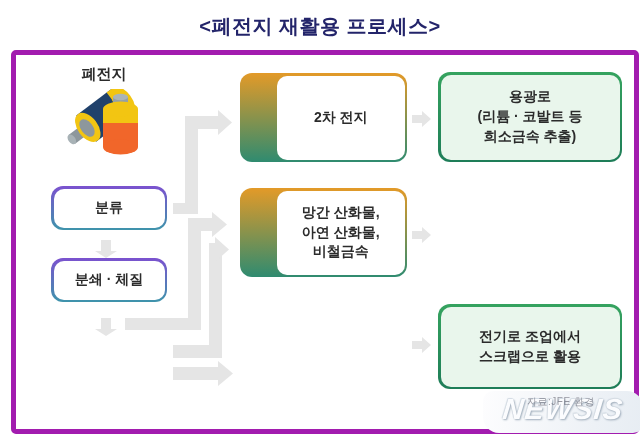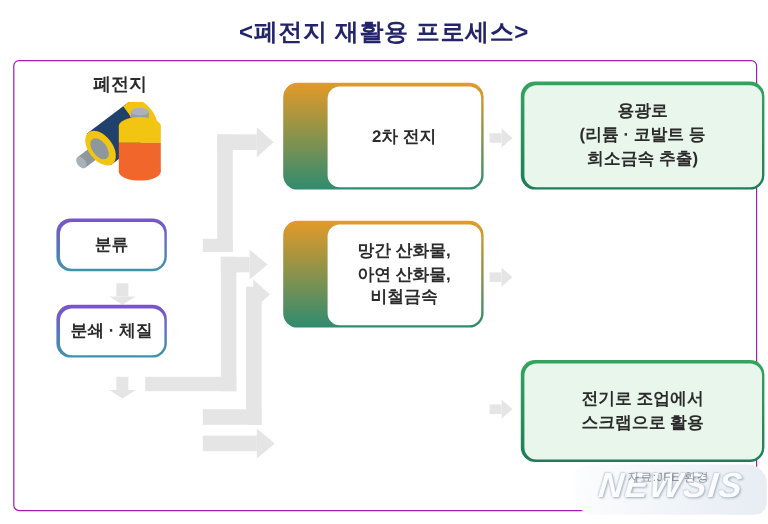--- a/index.html
+++ b/index.html
@@ -7,38 +7,38 @@
     width:640px;height:437px;position:relative;overflow:hidden;
     font-family:"Liberation Sans","DejaVu Sans",sans-serif;
     -webkit-font-smoothing:antialiased;
   }
   .title{
     position:absolute;top:13px;left:0;width:640px;text-align:center;
     font-size:20px;font-weight:700;color:#23246a;letter-spacing:0.5px;
   }
   .panel{
     position:absolute;left:11px;top:50px;width:618px;height:374px;
-    background:#ffffff;border:1px solid #a21caf;border-radius:5px;
+    background:#ffffff;border:5px solid #a21caf;border-radius:5px;
   }
   .arrow-layer{position:absolute;left:0;top:0;width:618px;height:374px;z-index:0;}
   .node{position:absolute;border-radius:12px;padding:2.5px;z-index:1;box-sizing:border-box;}
   .node-inner{
     width:100%;height:100%;border-radius:10px;background:#ffffff;
     display:flex;align-items:center;justify-content:center;text-align:center;
   }
   .box-label{
     font-size:14px;font-weight:700;color:#2b2b2b;line-height:1.42;white-space:pre-line;
   }
   .grad-left{background:linear-gradient(180deg,#7b52cf 0%,#3e94ab 100%);}
   .grad-mid{background:linear-gradient(180deg,#e39a28 0%,#2f8b70 100%);padding-left:37px;}
   .grad-right{background:linear-gradient(180deg,#35a35f 0%,#1e7d58 100%);}
   .grad-right .node-inner{background:#e9f6ec;}
-  .lbox{left:35px;width:92px;height:44px;}
+  .lbox{left:35px;width:116px;height:44px;}
   .mbox{left:224px;width:167px;}
-  .rbox{left:422px;width:203px;}
+  .rbox{left:422px;width:184px;}
   .src-label{
     position:absolute;left:48px;top:10px;width:80px;text-align:center;
     font-size:15px;font-weight:700;color:#2b2b2b;
   }
   .battery{position:absolute;left:44px;top:34px;width:95px;height:85px;}
   .watermark{
     position:absolute;left:467px;top:336px;width:160px;height:42px;z-index:2;
     background:linear-gradient(100deg,#fdfdfe 0%,#edf1f6 70%,#e7edf3 100%);
     border-radius:10px 16px 10px 16px;
   }

